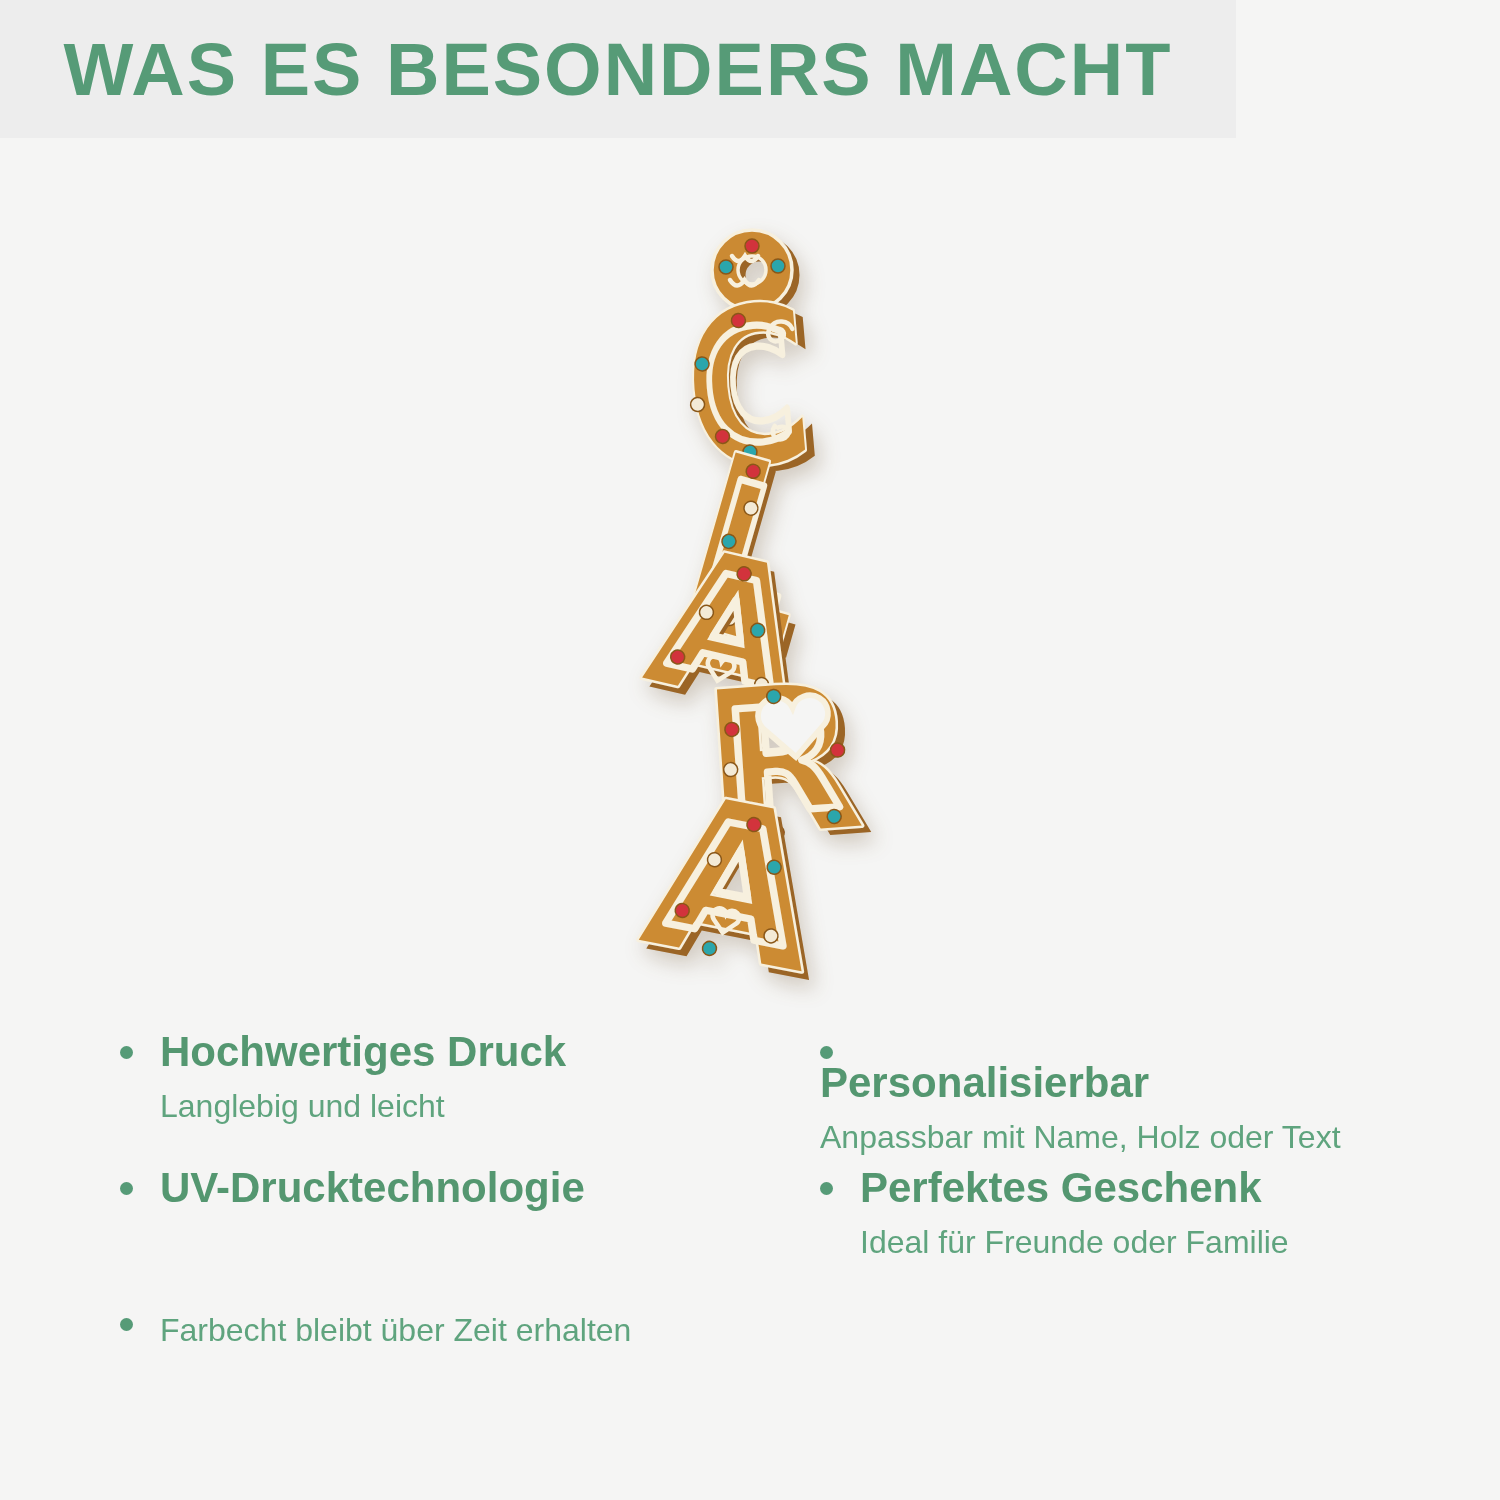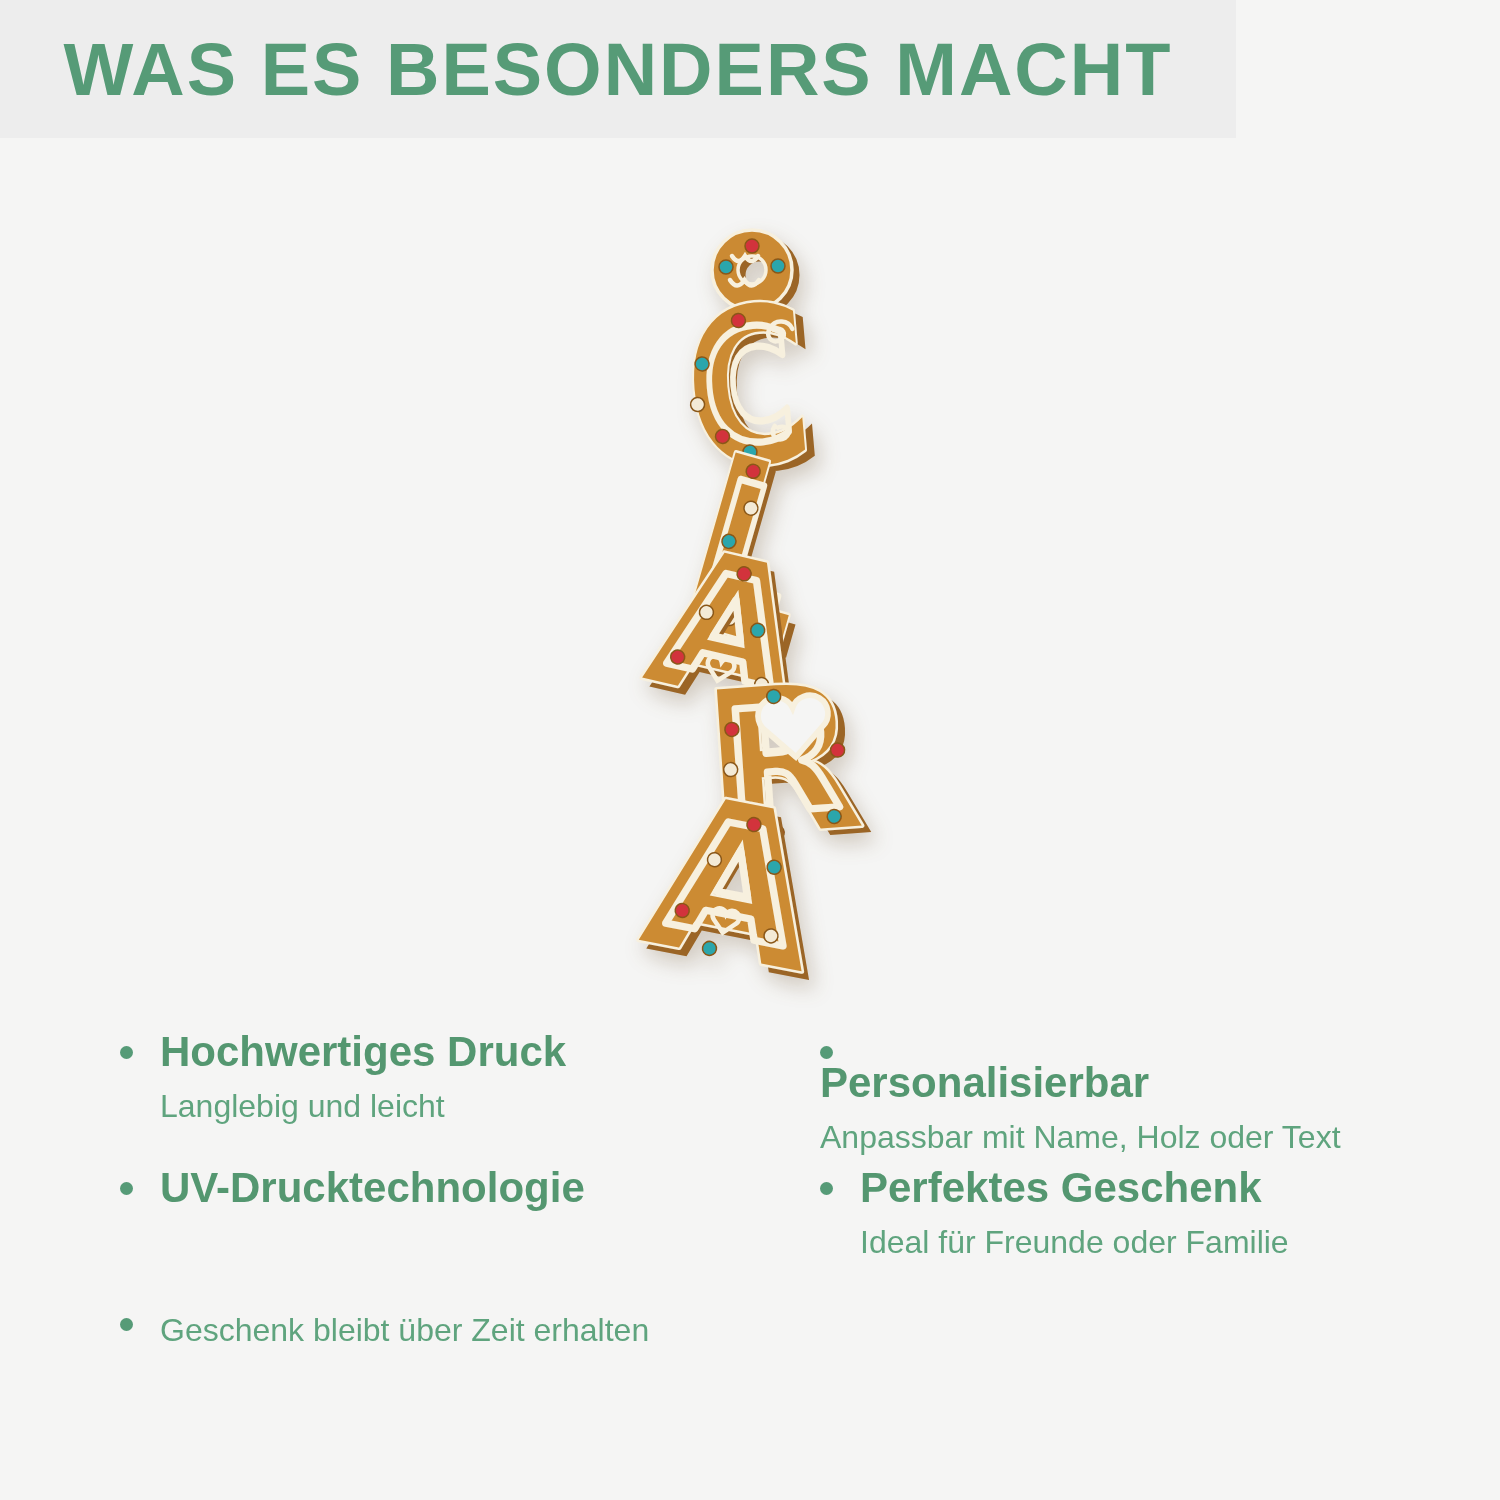--- a/index.html
+++ b/index.html
@@ -151,21 +151,21 @@
 <div class="feature" style="left:120px;top:1164px;">
   <span class="bullet"></span>
   <div>
     <div class="ftitle">UV-Drucktechnologie</div>
   </div>
 </div>
 
 <div class="feature" style="left:120px;top:1300px;">
   <span class="bullet"></span>
   <div>
-    <div class="fsub">Geschenk bleibt über Zeit erhalten</div>
+    <div class="fsub">Farbecht bleibt über Zeit erhalten</div>
   </div>
 </div>
 
 <div class="feature" style="left:820px;top:1028px;flex-direction:column;">
   <span class="bullet"></span>
   <div>
     <div class="ftitle">Personalisierbar</div>
     <div class="fsub">Anpassbar mit Name, Holz oder Text</div>
   </div>
 </div>

